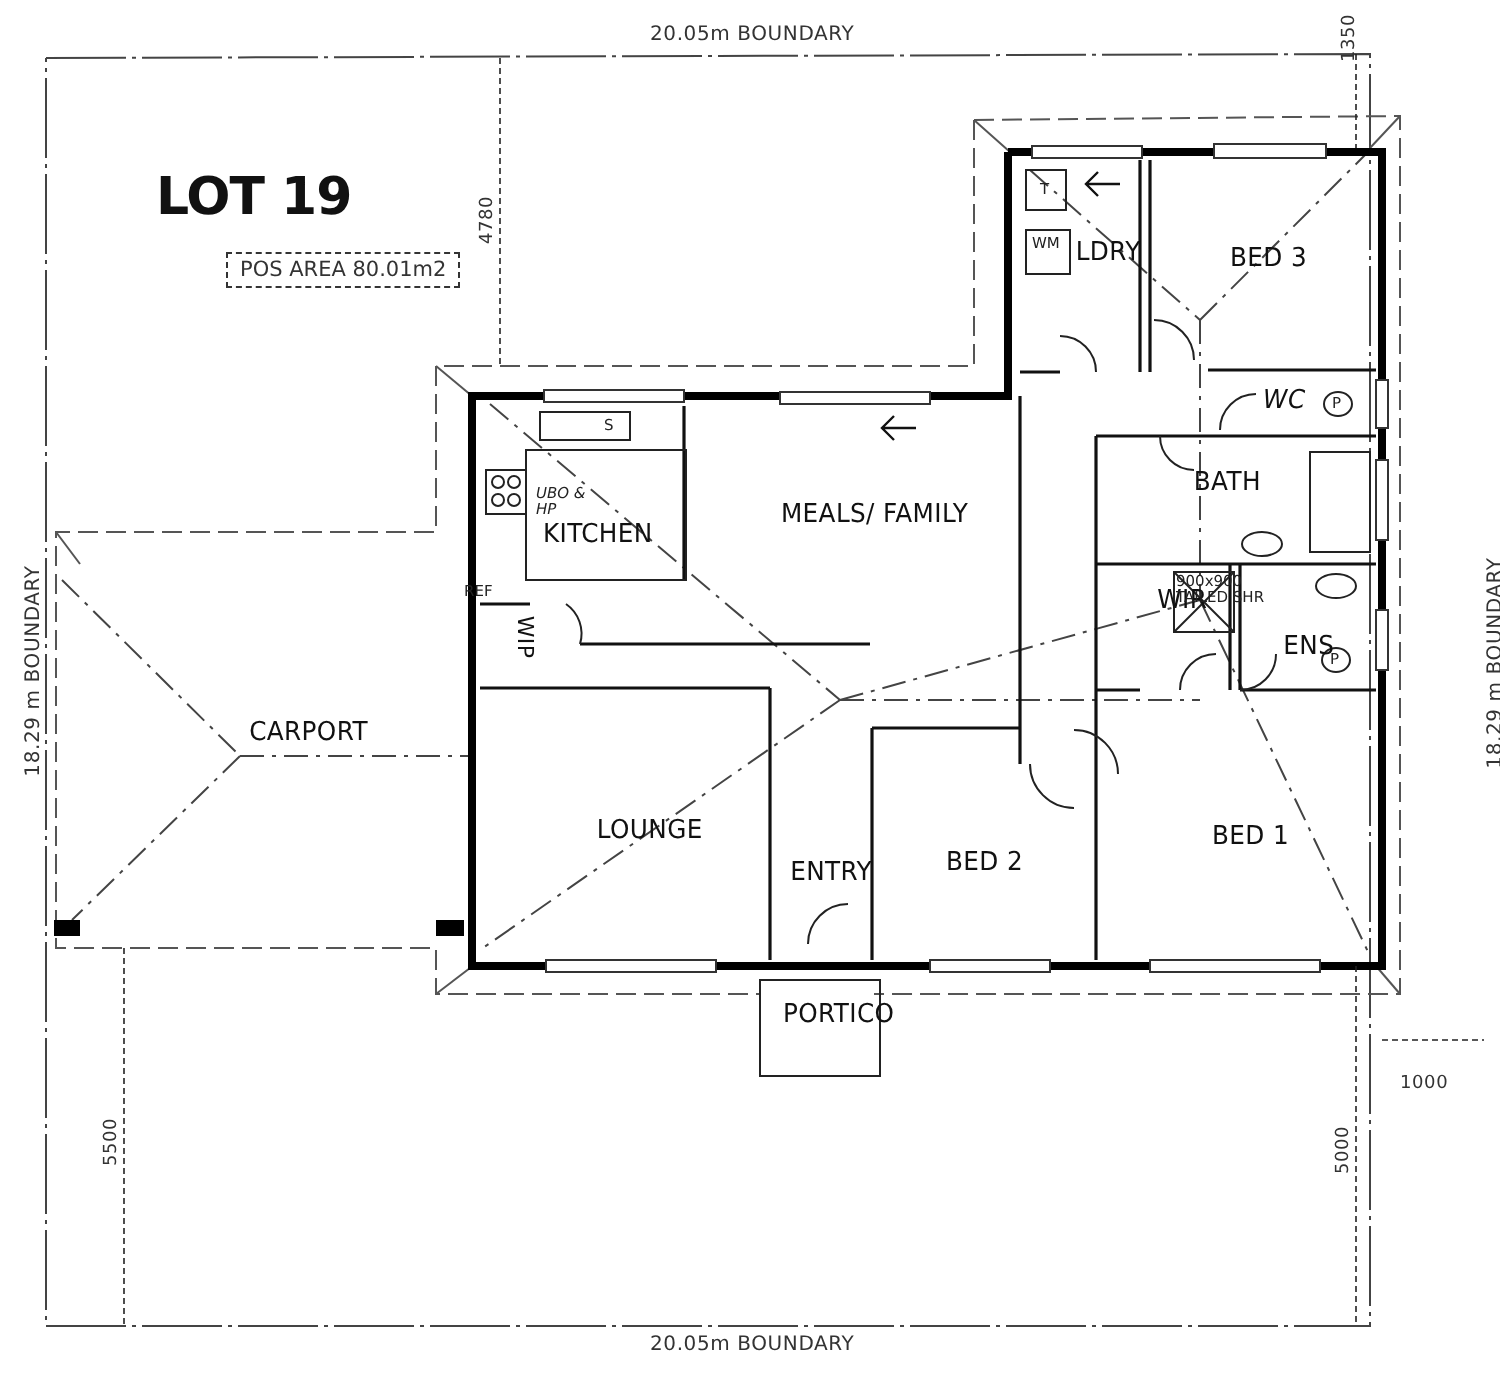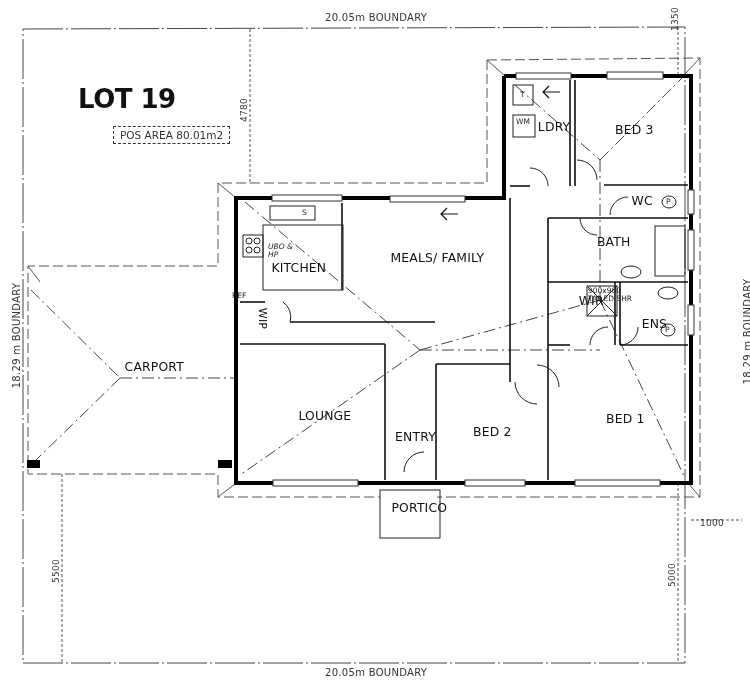--- a/index.html
+++ b/index.html
@@ -147,25 +147,25 @@
 
 <div class="lbl dim" style="left:325px;top:12px;">20.05m BOUNDARY</div>
 <div class="lbl dim" style="left:325px;top:667px;">20.05m BOUNDARY</div>
 <div class="lbl dim vert" style="left:-36px;top:330px;transform:rotate(-90deg);">18.29 m BOUNDARY</div>
 <div class="lbl dim vert" style="left:695px;top:326px;transform:rotate(-90deg);">18.29 m BOUNDARY</div>
 
 <div class="lbl dim vert" style="left:232px;top:105px;transform:rotate(-90deg);font-size:9px;">4780</div>
 <div class="lbl dim vert" style="left:663px;top:14px;transform:rotate(-90deg);font-size:9px;">1350</div>
 <div class="lbl dim vert" style="left:44px;top:566px;transform:rotate(-90deg);font-size:9px;">5500</div>
 <div class="lbl dim vert" style="left:660px;top:570px;transform:rotate(-90deg);font-size:9px;">5000</div>
-<div class="lbl dim" style="left:700px;top:518px;font-size:9px;">1000</div>
+<div class="lbl dim" style="left:700px;top:537px;font-size:9px;">1000</div>
 
 <div class="lbl room" style="left:537px;top:119px;">LDRY</div>
 <div class="lbl room" style="left:614px;top:122px;">BED 3</div>
-<div class="lbl room" style="left:631px;top:193px;">WC</div>
+<div class="lbl room" style="left:631px;top:193px;font-style:italic;">WC</div>
 <div class="lbl room" style="left:270px;top:260px;">KITCHEN</div>
 <div class="lbl room" style="left:388px;top:250px;">MEALS/ FAMILY</div>
 <div class="lbl room" style="left:596px;top:234px;">BATH</div>
 <div class="lbl room" style="left:578px;top:293px;">WIR</div>
 <div class="lbl room" style="left:641px;top:316px;">ENS</div>
 <div class="lbl room" style="left:123px;top:359px;">CARPORT</div>
 <div class="lbl room" style="left:297px;top:408px;">LOUNGE</div>
 <div class="lbl room" style="left:394px;top:429px;">ENTRY</div>
 <div class="lbl room" style="left:472px;top:424px;">BED 2</div>
 <div class="lbl room" style="left:605px;top:411px;">BED 1</div>

